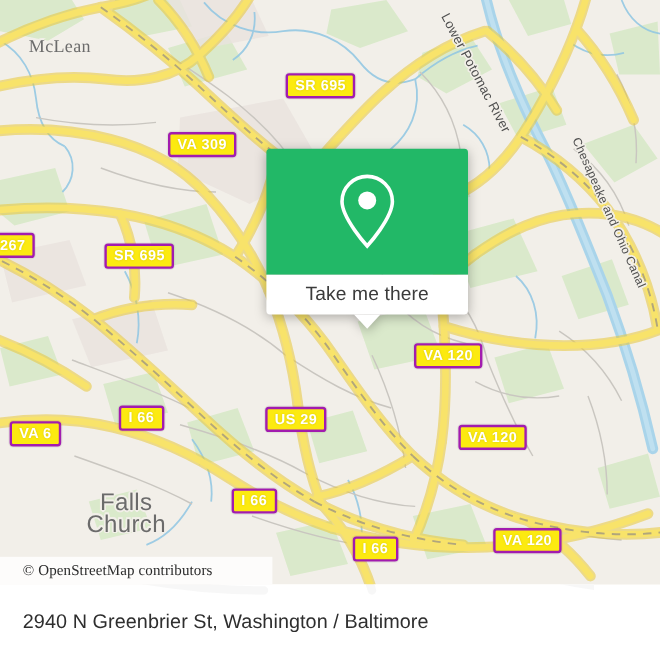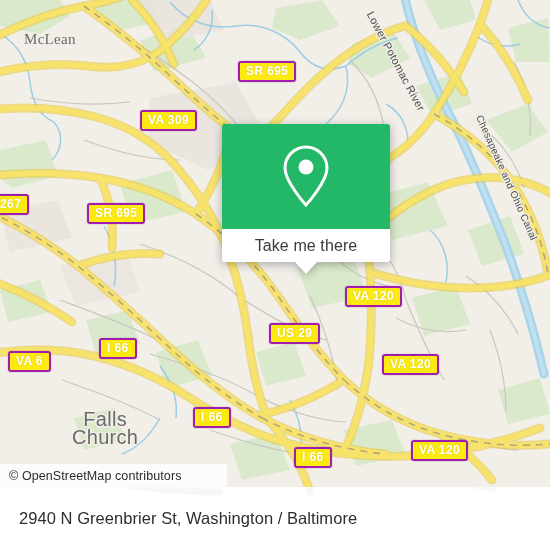--- a/index.html
+++ b/index.html
@@ -116,24 +116,25 @@
   #attribution {
     position: absolute;
     left: 0;
     top: 464px;
     height: 23px;
     width: 227px;
     background: rgba(255,255,255,.80);
     display: flex;
     align-items: center;
     box-sizing: border-box;
-    padding-left: 9px;
+    padding-left: 19px;
     color: #2b2b2b;
     font-size: 12.5px;
     letter-spacing: .1px;
+    font-family: Liberation Serif, serif;
   }
 
   
   #footer {
     position: absolute;
     left: 0;
     top: 487px;
     width: 462px;
     height: 63px;
     background: #ffffff;
@@ -361,21 +362,21 @@
 
     <div class="place-label" style="left:487px; top:112px; font-size:10px; transform:rotate(66deg); transform-origin:0 0; color:#4e4e4e;">Chesapeake and Ohio Canal</div>
 
     <div class="shield" style="left:238px; top:61px;">SR 695</div>
     <div class="shield" style="left:140px; top:110px;text-align:right;">VA 309</div>
     <div class="shield" style="left:-8px;  top:194px;">267</div>
     <div class="shield" style="left:87px;  top:203px;">SR 695</div>
     <div class="shield" style="left:345px; top:286px;">VA 120</div>
     <div class="shield" style="left:8px;   top:351px;">VA 6</div>
     <div class="shield" style="left:99px;  top:338px;">I 66</div>
-    <div class="shield" style="left:221px; top:323px;margin-left:48px;">US 29</div>
+    <div class="shield" style="left:221px; top:339px;">US 29</div>
     <div class="shield" style="left:382px; top:354px;">VA 120</div>
     <div class="shield" style="left:193px; top:407px;">I 66</div>
     <div class="shield" style="left:294px; top:447px;">I 66</div>
     <div class="shield" style="left:411px; top:440px;">VA 120</div>
 
     <div id="popup">
       <div id="popup-image">
         <svg width="54" height="68" viewBox="0 0 54 68">
           <path d="M27 4 C15.4 4 6 13.4 6 25 C6 39 27 62 27 62 C27 62 48 39 48 25 C48 13.4 38.6 4 27 4 Z" fill="none" stroke="#ffffff" stroke-width="3"></path>
           <circle cx="27" cy="24" r="7.5" fill="#ffffff"></circle>

